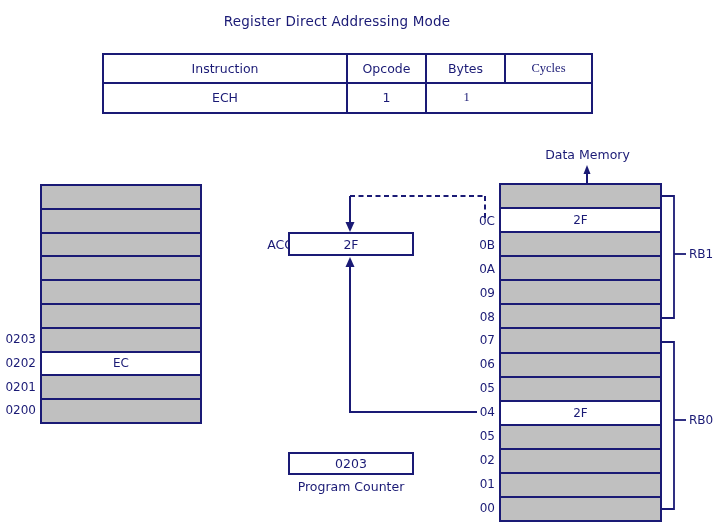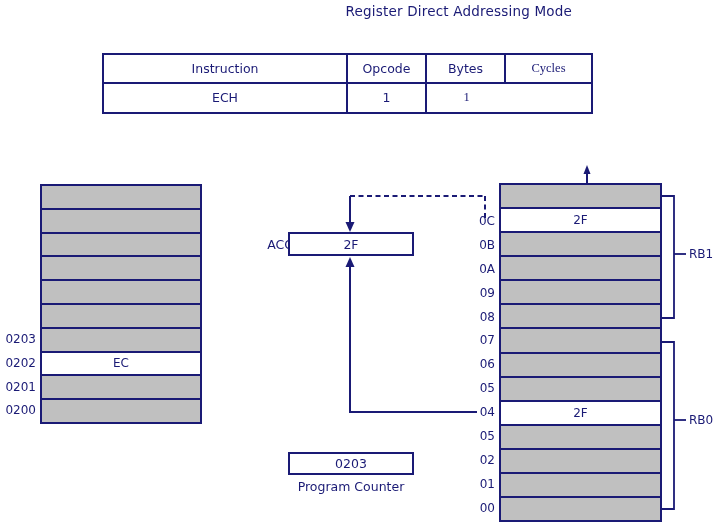--- a/index.html
+++ b/index.html
@@ -1,20 +1,20 @@
 <!DOCTYPE html>
 <html style="--navy: #1a1a75; --gray: #c0c0c0;"><head>
 <meta charset="utf-8">
 <style>
   :root{ --navy:#1a1a75; --gray:#c0c0c0; --bg:#ffffff; }
   html,body{margin:0;padding:0;background:#fff;}
   body{font-family:"DejaVu Sans","Liberation Sans",sans-serif;color:var(--navy);}
   .stage{position:relative;width:723px;height:532px;background:var(--bg);overflow:hidden;}
 
-  .title{position:absolute;left:102px;top:3px;width:470px;text-align:right;
+  .title{position:absolute;left:102px;top:13px;width:470px;text-align:center;
          font-size:13.5px;letter-spacing:.2px;}
 
   
   .itable{position:absolute;left:102px;top:53px;width:491px;height:61px;
           border:2px solid var(--navy);box-sizing:border-box;background:#fff;
           display:grid;grid-template-rows:1fr 1fr;}
   .trow{display:grid;grid-template-columns:244px 79px 79px 1fr;}
   .trow.thead .tcell{border-bottom:2px solid var(--navy);}
   .tcell{display:flex;align-items:center;justify-content:center;
          font-size:12.5px;border-right:2px solid var(--navy);box-sizing:border-box;}
@@ -112,20 +112,21 @@
       <div class="mrow">
         <span></span>
       </div>
     </div>
 
   <div class="acc-label">ACC</div>
   <div class="vbox acc-box">
     <span>2F</span>
   </div>
 
+  <div class="dm-title">Data Memory</div>
   <div class="mem-labels" id="dm-labels" style="left:452px;top:183px;width:43px;height:339px">
       <div class="mlabel"></div>
       <div class="mlabel">0C</div>
       <div class="mlabel">0B</div>
       <div class="mlabel">0A</div>
       <div class="mlabel">09</div>
       <div class="mlabel">08</div>
       <div class="mlabel">07</div>
       <div class="mlabel">06</div>
       <div class="mlabel">05</div>

